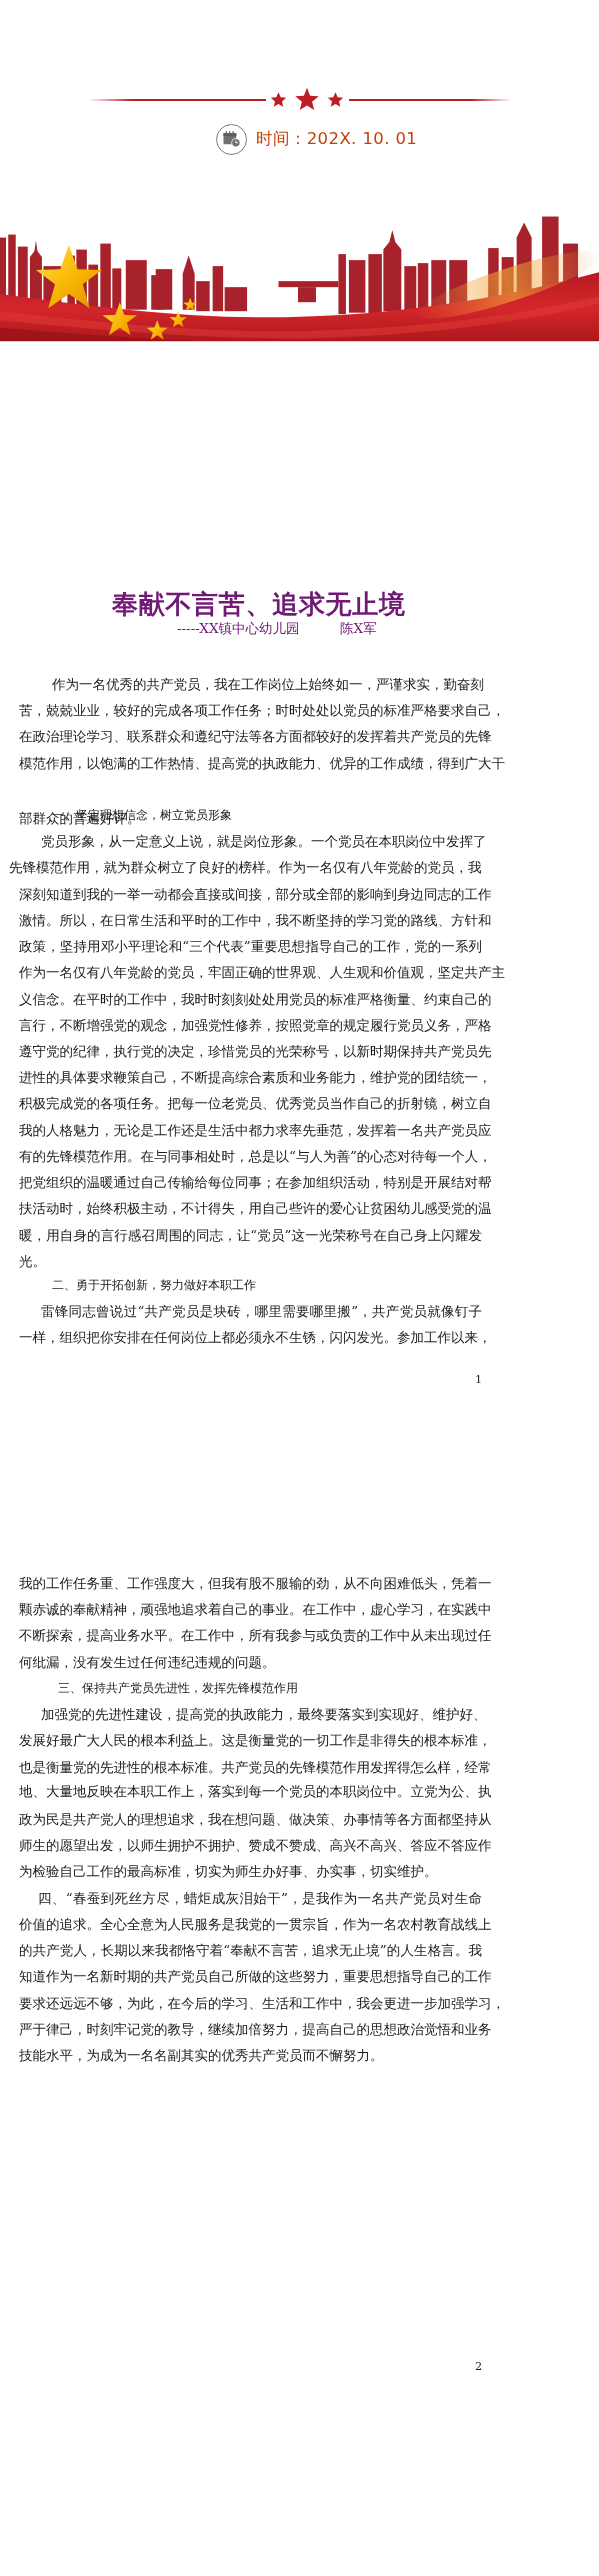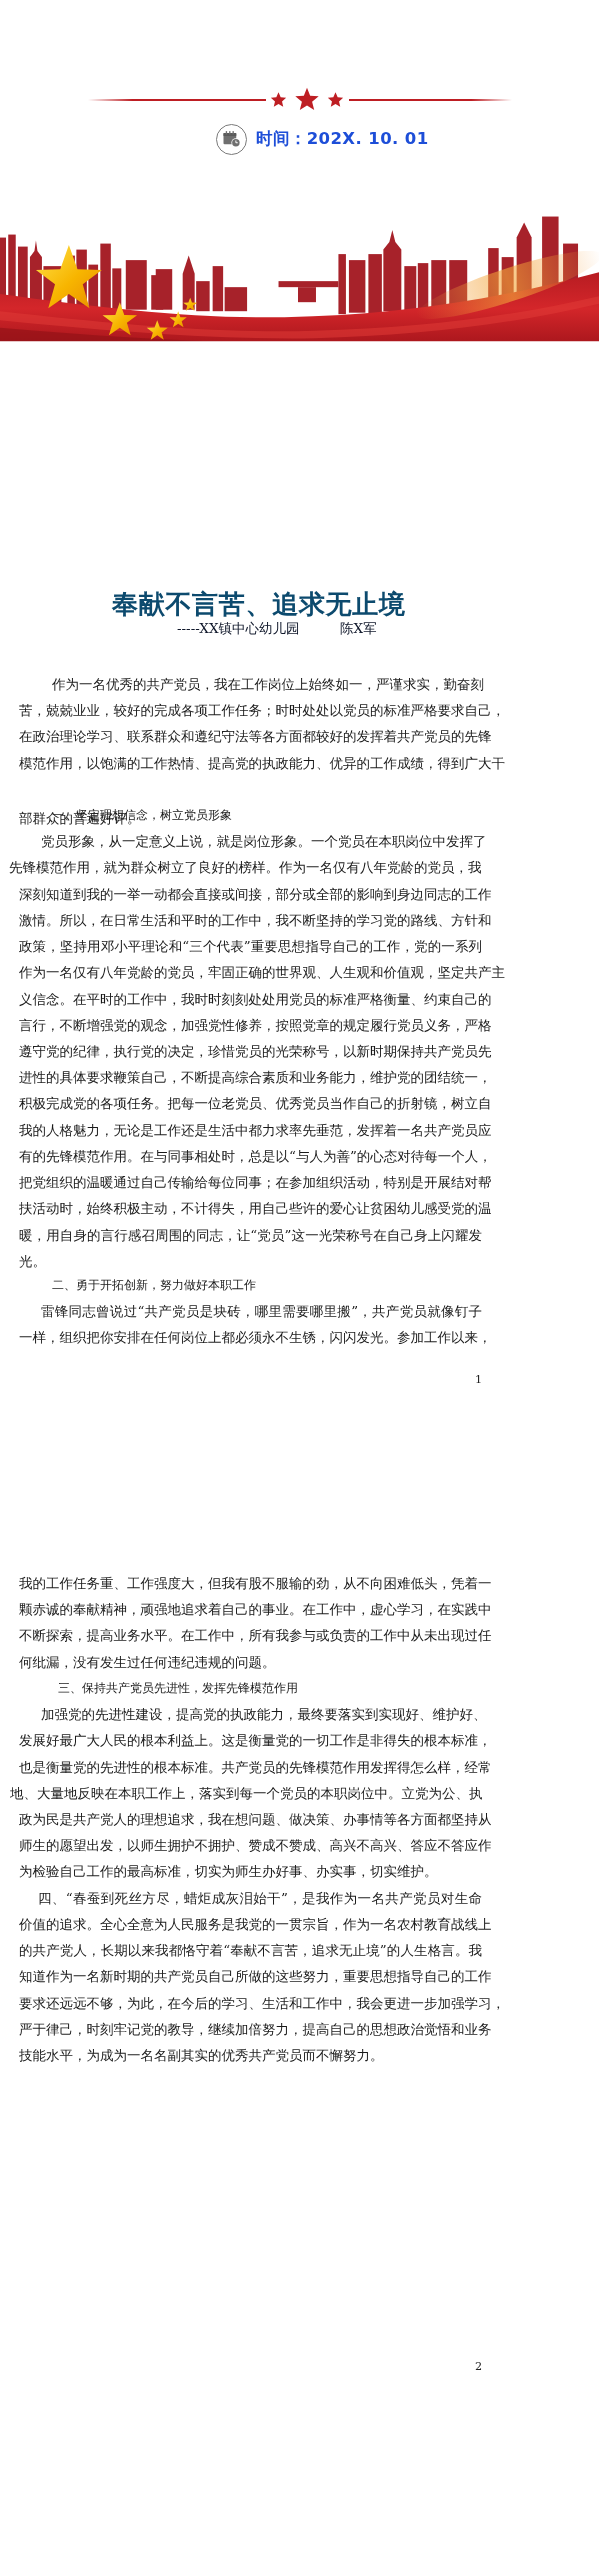--- a/index.html
+++ b/index.html
@@ -4,24 +4,24 @@
 <style>
   html, body { margin: 0; padding: 0; background: #ffffff; }
   body { width: 599px; height: 2576px; position: relative; overflow: hidden;
          font-family: "DejaVu Serif", "Liberation Serif", serif; color: #111; }
   .deco-line { position: absolute; height: 1.5px; top: 99px; }
   .deco-line.left { left: 88px; width: 178px; background: linear-gradient(to right, rgba(190,30,35,0), #be1e23 25%, #be1e23); }
   .deco-line.right { left: 349px; width: 163px; background: linear-gradient(to left, rgba(190,30,35,0), #be1e23 25%, #be1e23); }
   .star-svg { position: absolute; }
   .date-row { position: absolute; top: 122px; left: 216px; height: 34px; display: flex; align-items: center; }
   .cal-circle { width: 31px; height: 31px; border: 1.5px solid #7a7a7a; border-radius: 50%; display: flex; align-items: center; justify-content: center; box-sizing: border-box; }
-  .date-text { margin-left: 9px; font-family: "DejaVu Sans", "Liberation Sans", sans-serif; font-size: 16.5px; color: #1d4ed8; letter-spacing: 0.4px; font-weight: bold; }
+  .date-text { margin-left: 9px; font-family: "DejaVu Sans", "Liberation Sans", sans-serif; font-size: 16.5px; color: #c2410c; letter-spacing: 0.4px; }
   .banner { position: absolute; left: 0; top: 191px; width: 599px; height: 154px; }
-  .title { position: absolute; top: 587px; left: 112px; font-size: 26px; font-weight: bold; color: #0c4a6e; letter-spacing: 0.7px; white-space: nowrap; font-family: "DejaVu Sans", "Liberation Sans", sans-serif; }
-  .subtitle { position: absolute; top: 620px; left: 177px; font-size: 13.5px; color: #0f172a; white-space: nowrap; }
+  .title { position: absolute; top: 587px; left: 112px; font-size: 26px; font-weight: bold; color: #701a75; letter-spacing: 0.7px; white-space: nowrap; font-family: "DejaVu Sans", "Liberation Sans", sans-serif; }
+  .subtitle { position: absolute; top: 620px; left: 177px; font-size: 13.5px; color: #701a75; white-space: nowrap; }
   .line { position: absolute; left: 19px; width: 463px; font-size: 13.5px; line-height: 16.5px; white-space: nowrap; text-align: justify; text-align-last: justify; color: #1a1a1a; }
   .line.last { text-align-last: left; }
   .heading { position: absolute; font-size: 12px; line-height: 16.5px; white-space: nowrap; color: #1a1a1a; }
   .pagenum { position: absolute; left: 475px; font-size: 11.2px; color: #222; }
 </style>
 </head>
 <body>
 
 <div class="deco-line left"></div>
 <div class="deco-line right"></div>
@@ -155,21 +155,21 @@
 
 <div id="page2-body">
     <div class="line" style="left: 19px; width: 463px; top: 1575px;">我的工作任务重、工作强度大，但我有股不服输的劲，从不向困难低头，凭着一</div>
     <div class="line" style="left: 19px; width: 463px; top: 1601px;">颗赤诚的奉献精神，顽强地追求着自己的事业。在工作中，虚心学习，在实践中</div>
     <div class="line" style="left: 19px; width: 463px; top: 1627px;">不断探索，提高业务水平。在工作中，所有我参与或负责的工作中从未出现过任</div>
     <div class="line last" style="left: 19px; width: auto; top: 1654px;">何纰漏，没有发生过任何违纪违规的问题。</div>
     <div class="heading" style="left: 58px; top: 1680px;">三、保持共产党员先进性，发挥先锋模范作用</div>
     <div class="line" style="left: 41px; width: 441px; top: 1706px;">加强党的先进性建设，提高党的执政能力，最终要落实到实现好、维护好、</div>
     <div class="line" style="left: 19px; width: 463px; top: 1732px;">发展好最广大人民的根本利益上。这是衡量党的一切工作是非得失的根本标准，</div>
     <div class="line" style="left: 19px; width: 463px; top: 1759px;">也是衡量党的先进性的根本标准。共产党员的先锋模范作用发挥得怎么样，经常</div>
-    <div class="line" style="left: 10px; width: 463px; top: 1785px;">地、大量地反映在本职工作上，落实到每一个党员的本职岗位中。立党为公、执</div>
+    <div class="line" style="left: 19px; width: 463px; top: 1785px; font-family: Liberation Mono, monospace;">地、大量地反映在本职工作上，落实到每一个党员的本职岗位中。立党为公、执</div>
     <div class="line" style="left: 19px; width: 463px; top: 1811px;">政为民是共产党人的理想追求，我在想问题、做决策、办事情等各方面都坚持从</div>
     <div class="line" style="left: 19px; width: 463px; top: 1837px;">师生的愿望出发，以师生拥护不拥护、赞成不赞成、高兴不高兴、答应不答应作</div>
     <div class="line last" style="left: 19px; width: auto; top: 1863px;">为检验自己工作的最高标准，切实为师生办好事、办实事，切实维护。</div>
     <div class="line" style="left: 38px; width: 444px; top: 1890px;">四、“春蚕到死丝方尽，蜡炬成灰泪始干”，是我作为一名共产党员对生命</div>
     <div class="line" style="left: 19px; width: 463px; top: 1916px;">价值的追求。全心全意为人民服务是我党的一贯宗旨，作为一名农村教育战线上</div>
     <div class="line" style="left: 19px; width: 463px; top: 1942px;">的共产党人，长期以来我都恪守着“奉献不言苦，追求无止境”的人生格言。我</div>
     <div class="line" style="left: 19px; width: 463px; top: 1968px;">知道作为一名新时期的共产党员自己所做的这些努力，重要思想指导自己的工作</div>
     <div class="line" style="left: 19px; width: 463px; top: 1995px;">要求还远远不够，为此，在今后的学习、生活和工作中，我会更进一步加强学习，</div>
     <div class="line" style="left: 19px; width: 463px; top: 2021px;">严于律己，时刻牢记党的教导，继续加倍努力，提高自己的思想政治觉悟和业务</div>
     <div class="line last" style="left: 19px; width: auto; top: 2047px;">技能水平，为成为一名名副其实的优秀共产党员而不懈努力。</div>

